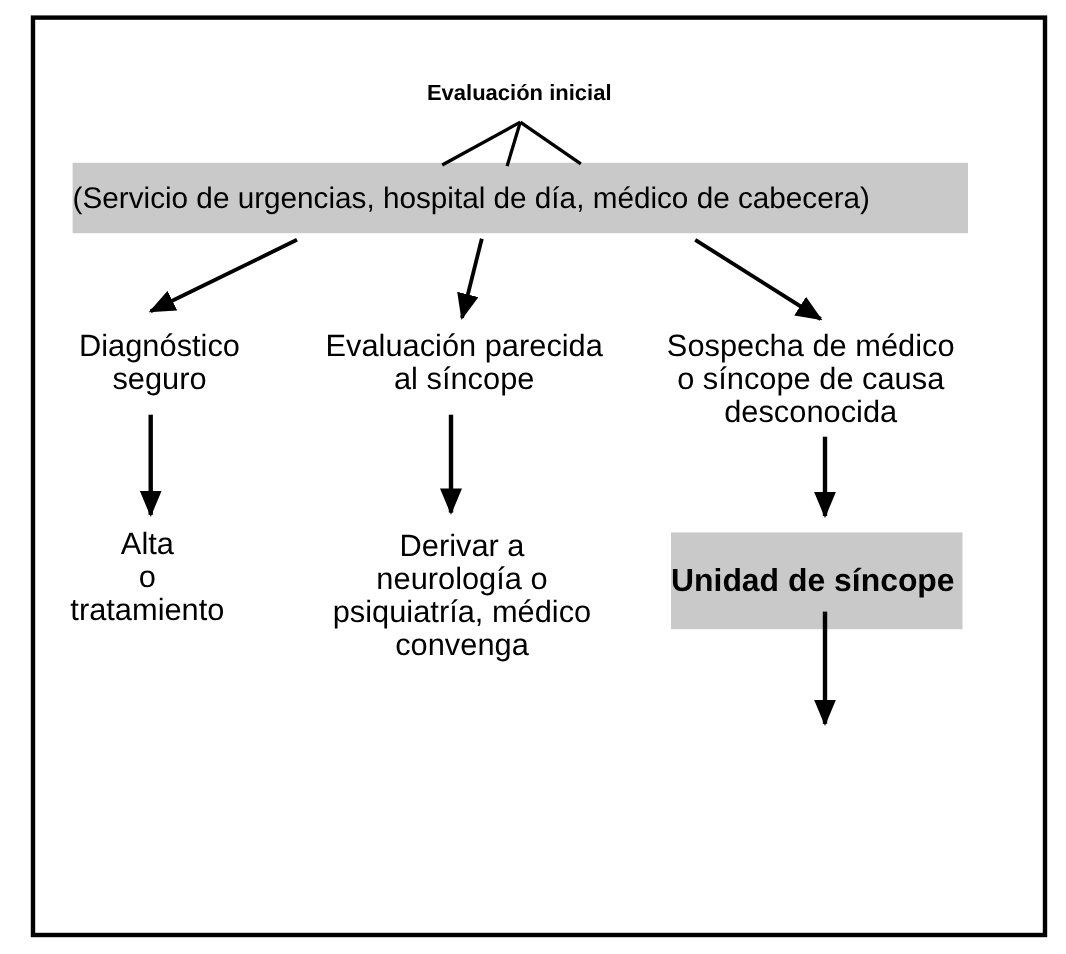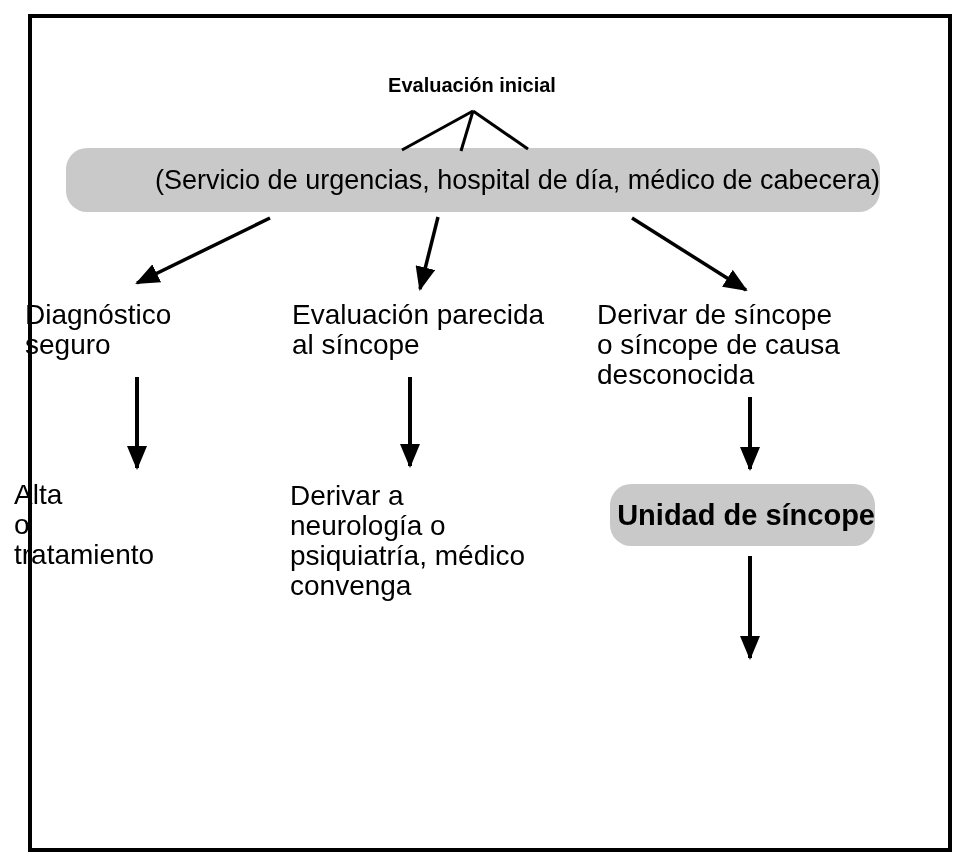--- a/index.html
+++ b/index.html
@@ -33,38 +33,38 @@
     font-size: 20px;
     line-height: 34px;
     text-align: center;
     white-space: nowrap;
     z-index: 3;
   }
   .gray-box {
     background: #c9c9c9;
     display: flex;
     align-items: center;
-    justify-content: flex-end;
+    justify-content: flex-start;
     text-align: center;
     z-index: 1;
-    border-radius: 21px;
   }
   .gray-box.source {
     font-size: 27px;
     line-height: 30px;
     white-space: nowrap;
   }
   .gray-box.unit {
     font-weight: bold;
     font-size: 29px;
     white-space: nowrap;
   }
   .node-text {
     font-size: 28px;
     line-height: 30px;
+    text-align: center;
     white-space: pre-line;
     z-index: 3;
   }
   #arrow-layer {
     position: absolute;
     left: 0;
     top: 0;
     width: 969px;
     height: 867px;
     z-index: 2;
@@ -105,31 +105,31 @@
     <line x1="750" y1="397" x2="750" y2="469" stroke="#000" stroke-width="4" marker-end="url(#ah)"></line>
     <line x1="750" y1="556" x2="750" y2="658" stroke="#000" stroke-width="4" marker-end="url(#ah)"></line>
   </svg>
 
   <div class="abs node-text" style="left:25px; top:300px; width:240px;">Diagnóstico
 seguro</div>
 
   <div class="abs node-text" style="left:292px; top:300px; width:260px;">Evaluación parecida
 al síncope</div>
 
-  <div class="abs node-text" style="left:597px; top:300px; width:280px;">Derivar de síncope
+  <div class="abs node-text" style="left:597px; top:300px; width:280px;">Sospecha de médico
 o síncope de causa
 desconocida</div>
 
   <div class="abs node-text" style="left:14px; top:480px; width:240px;">Alta
 o
 tratamiento</div>
 
   <div class="abs node-text" style="left:290px; top:481px; width:260px;">Derivar a
 neurología o
 psiquiatría, médico
 convenga</div>
 
-  <div class="abs gray-box unit" style="left: 610px; top: 484px; width: 265px; height: 62px; background: rgb(201, 201, 201);">
+  <div class="abs gray-box unit" style="left: 610px; top: 484px; width: 265px; height: 88px; background: rgb(201, 201, 201);">
     <span>Unidad de síncope</span>
   </div>
 
 
 </div>
 
 </body></html>

